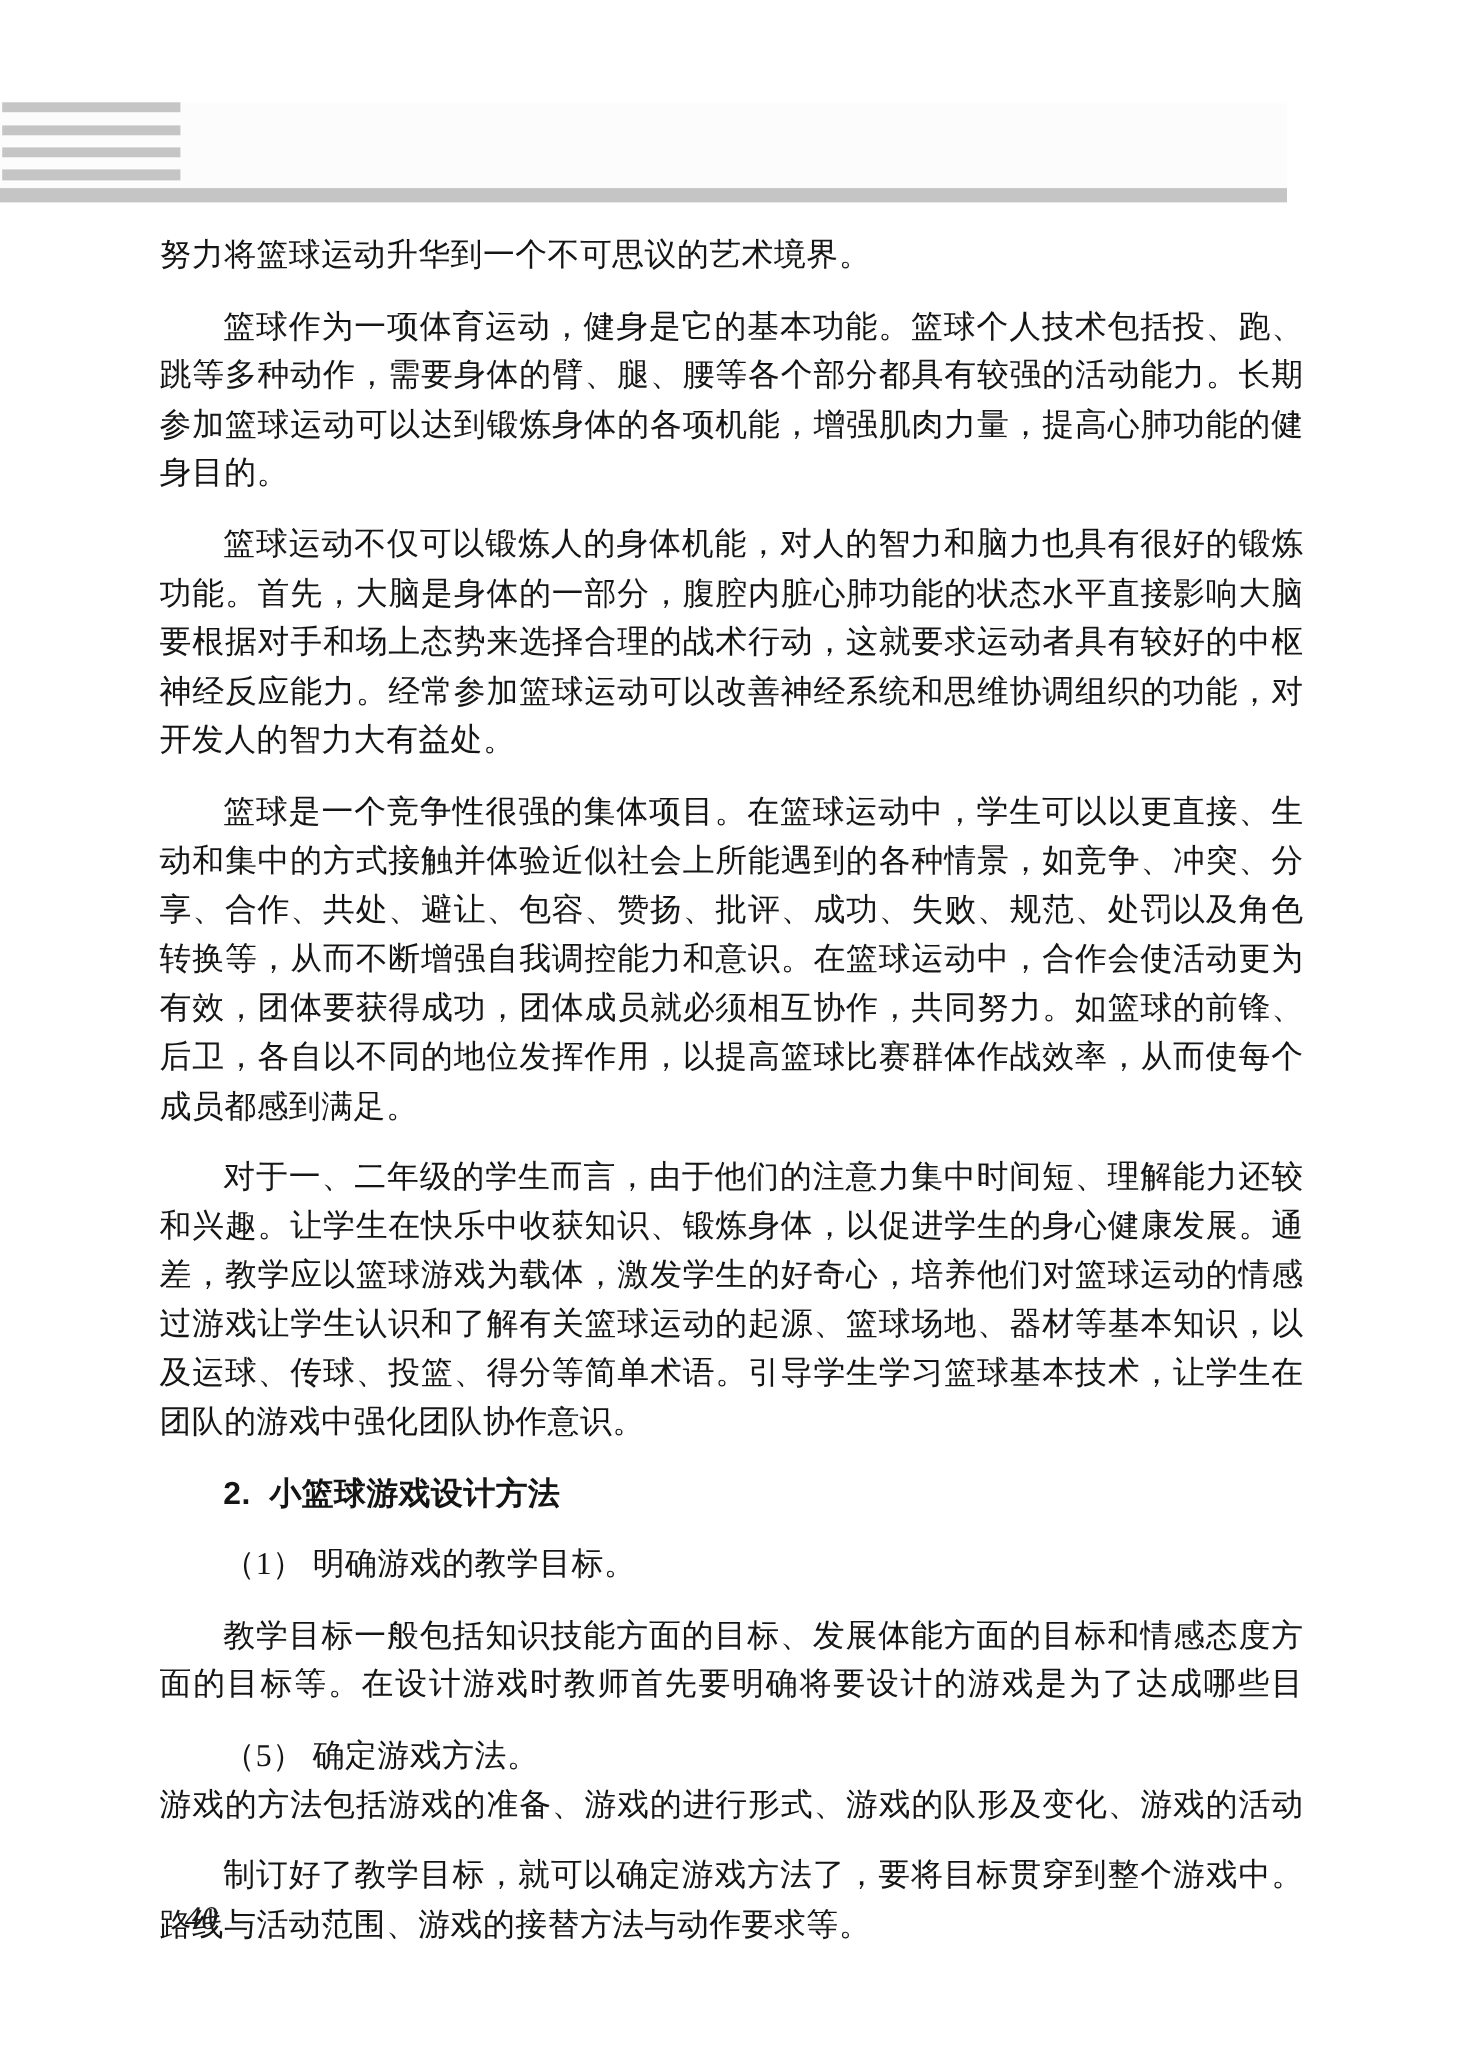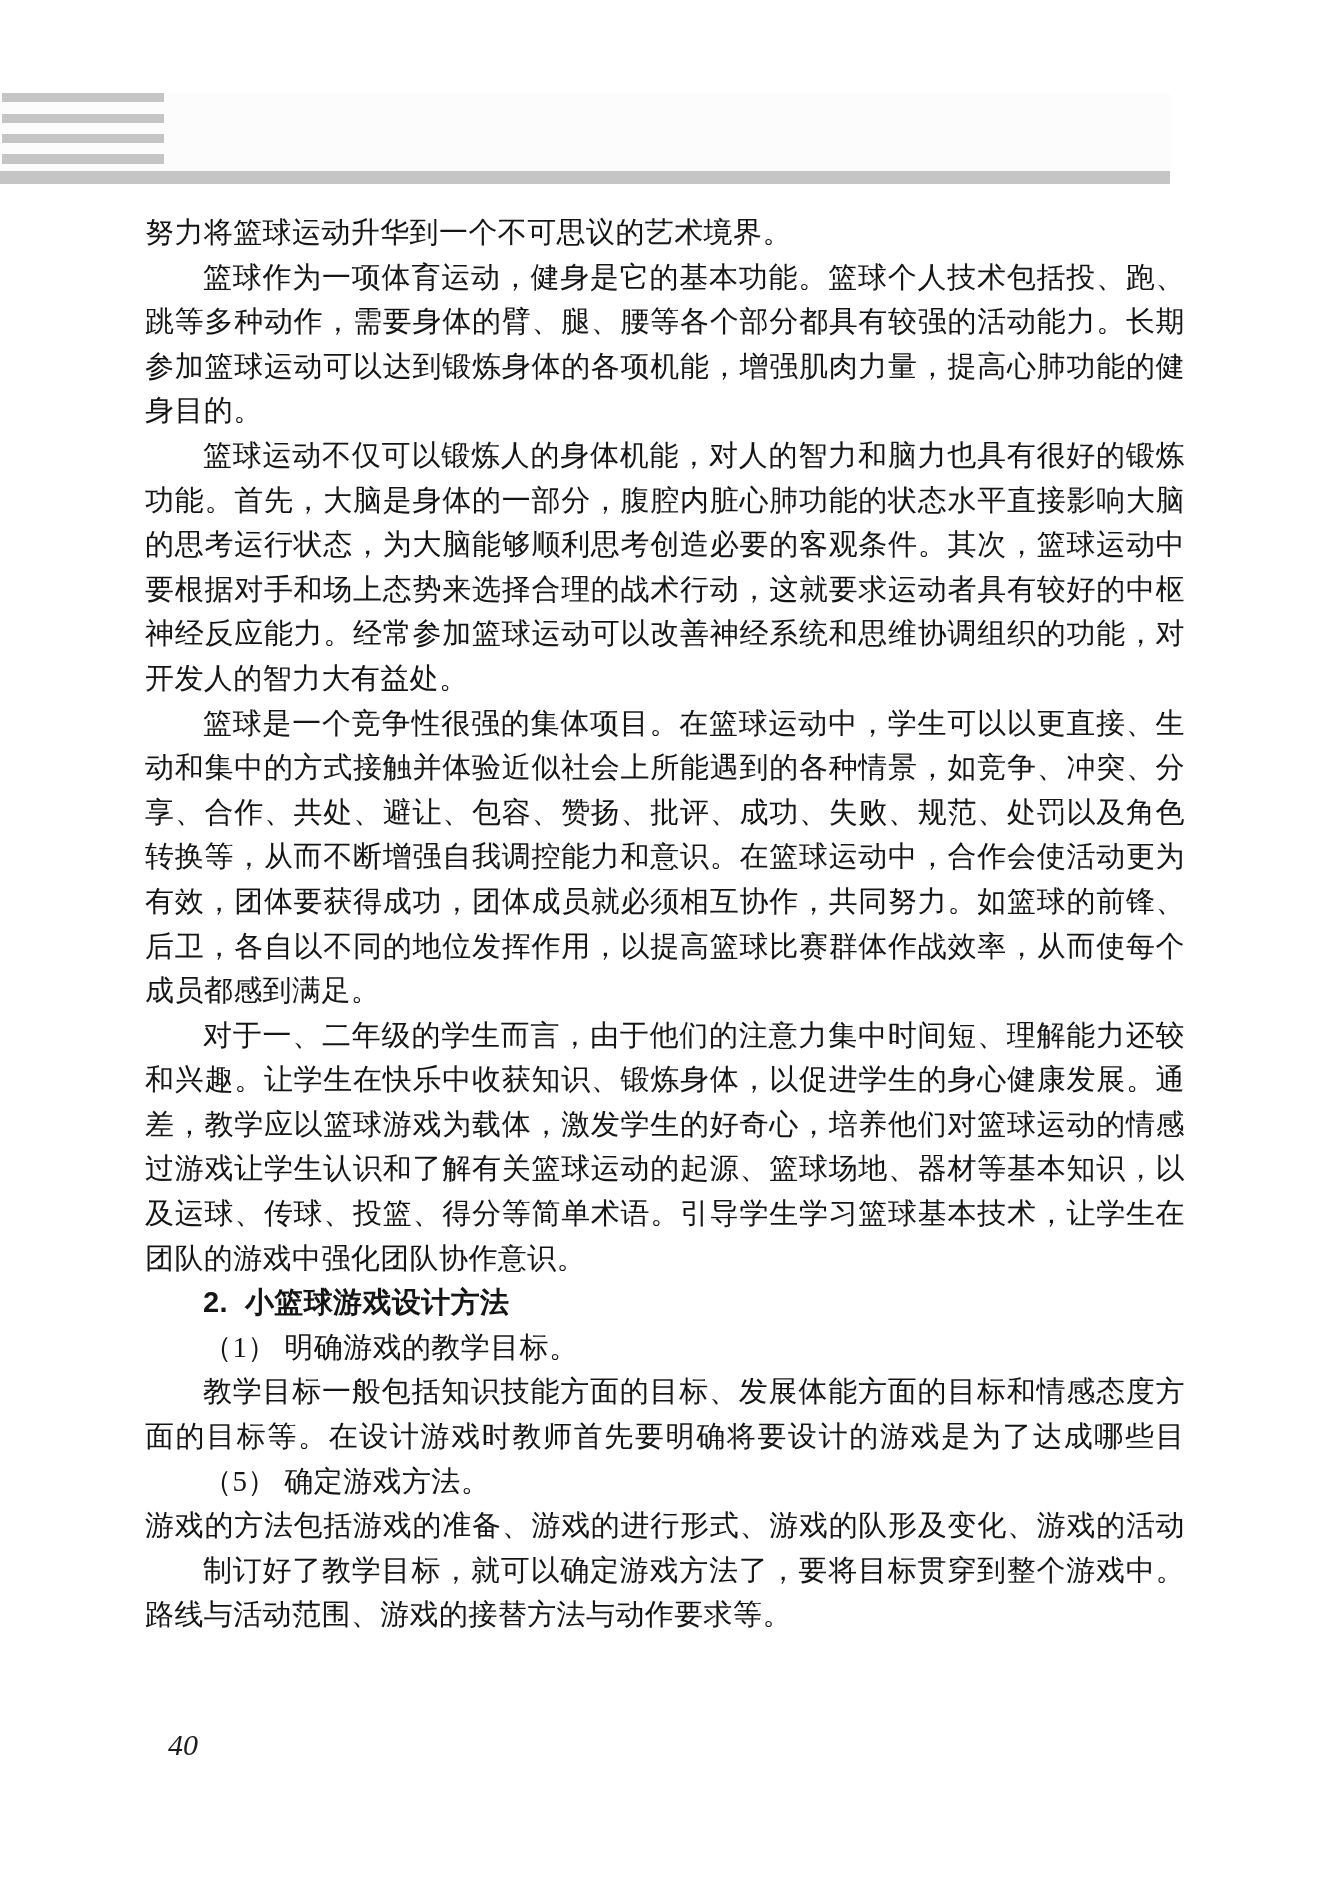--- a/index.html
+++ b/index.html
@@ -46,21 +46,21 @@
   }
   .line {
     text-align: left;
     white-space: pre-wrap;
   }
   .line.fill {
     text-align: justify;
     text-align-last: justify;
     text-justify: inter-character;
   }
-  .line.indent { text-indent: 2em; }
+  .line.indent { text-indent: 2em; margin-top: 20px; }
   .line.heading {
     font-weight: 700;
     font-family: "Liberation Sans", "DejaVu Sans", sans-serif;
   }
   
   .pagenum {
     position: absolute;
     left: 168px; top: 1728px;
     font-size: 30px;
     font-style: italic;
@@ -83,21 +83,20 @@
   </div>
 
   <div class="content">
       <div class="line">努力将篮球运动升华到一个不可思议的艺术境界。</div>
       <div class="line indent fill">篮球作为一项体育运动，健身是它的基本功能。篮球个人技术包括投、跑、</div>
       <div class="line fill">跳等多种动作，需要身体的臂、腿、腰等各个部分都具有较强的活动能力。长期</div>
       <div class="line fill">参加篮球运动可以达到锻炼身体的各项机能，增强肌肉力量，提高心肺功能的健</div>
       <div class="line">身目的。</div>
       <div class="line indent fill">篮球运动不仅可以锻炼人的身体机能，对人的智力和脑力也具有很好的锻炼</div>
       <div class="line fill">功能。首先，大脑是身体的一部分，腹腔内脏心肺功能的状态水平直接影响大脑</div>
-      <div class="line fill">的思考运行状态，为大脑能够顺利思考创造必要的客观条件。其次，篮球运动中</div>
       <div class="line fill">要根据对手和场上态势来选择合理的战术行动，这就要求运动者具有较好的中枢</div>
       <div class="line fill">神经反应能力。经常参加篮球运动可以改善神经系统和思维协调组织的功能，对</div>
       <div class="line">开发人的智力大有益处。</div>
       <div class="line indent fill">篮球是一个竞争性很强的集体项目。在篮球运动中，学生可以以更直接、生</div>
       <div class="line fill">动和集中的方式接触并体验近似社会上所能遇到的各种情景，如竞争、冲突、分</div>
       <div class="line fill">享、合作、共处、避让、包容、赞扬、批评、成功、失败、规范、处罚以及角色</div>
       <div class="line fill">转换等，从而不断增强自我调控能力和意识。在篮球运动中，合作会使活动更为</div>
       <div class="line fill">有效，团体要获得成功，团体成员就必须相互协作，共同努力。如篮球的前锋、</div>
       <div class="line fill">后卫，各自以不同的地位发挥作用，以提高篮球比赛群体作战效率，从而使每个</div>
       <div class="line">成员都感到满足。</div>

